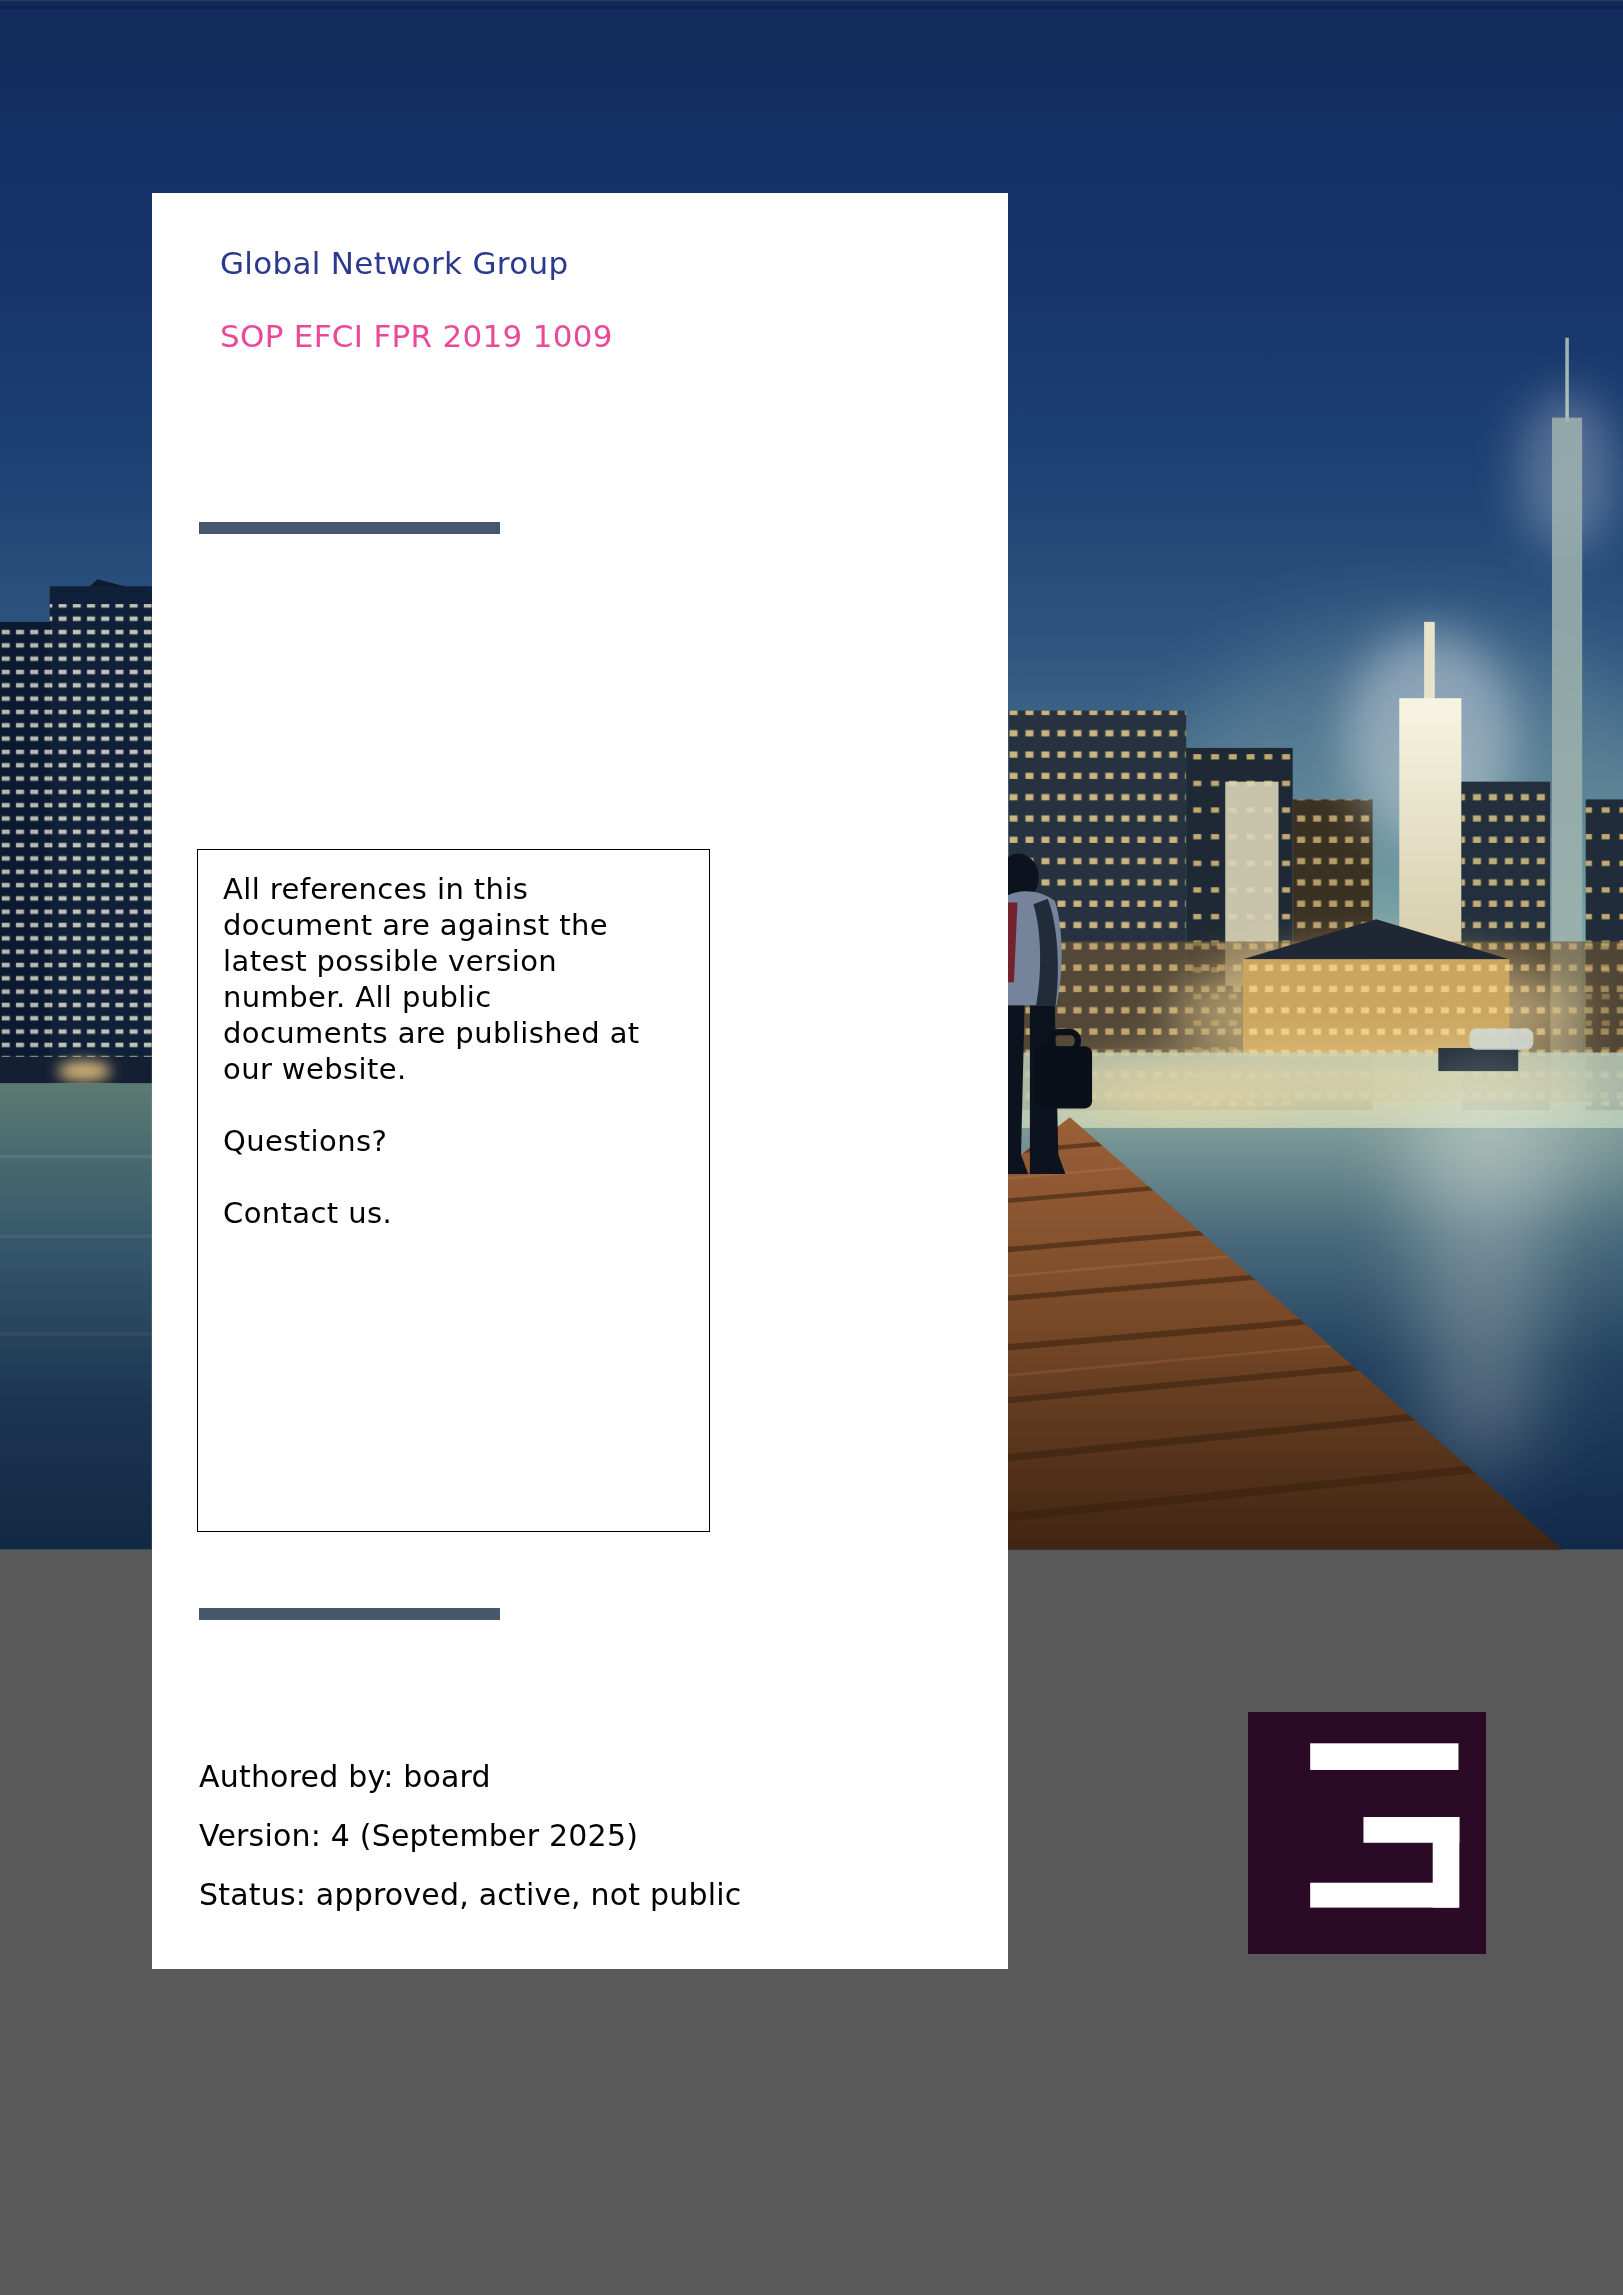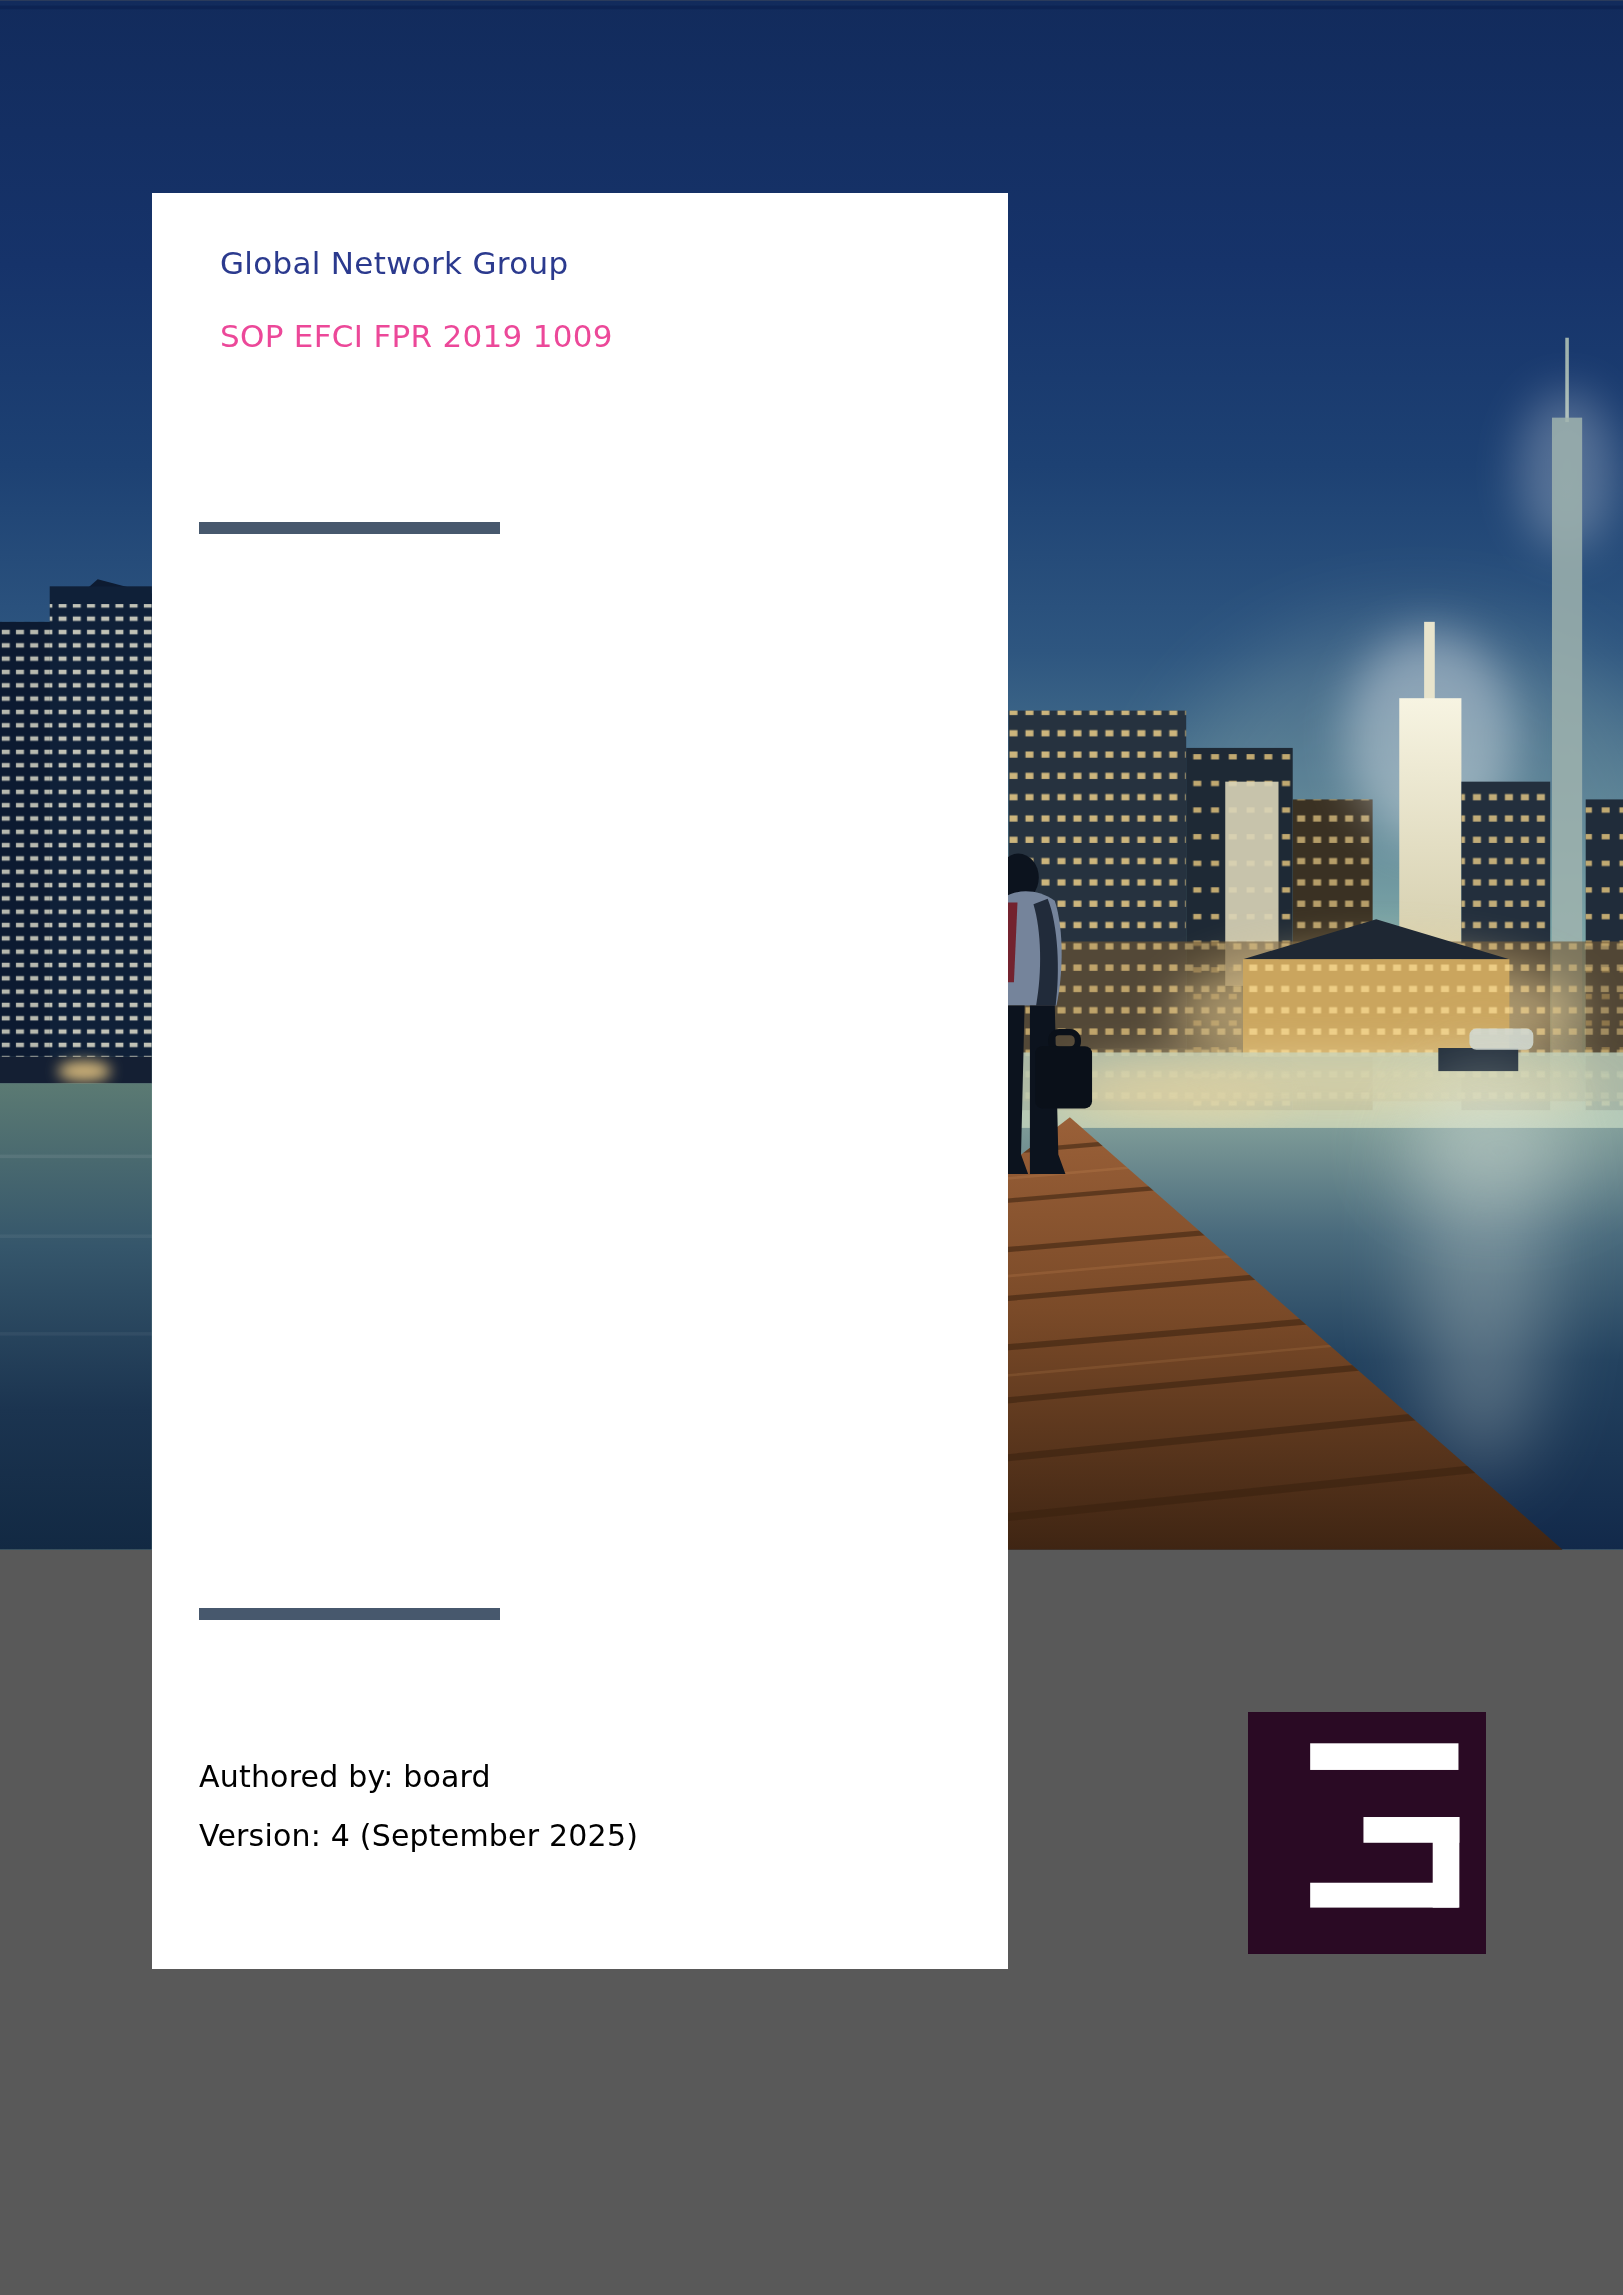--- a/index.html
+++ b/index.html
@@ -183,23 +183,36 @@
         <rect x="1184" y="1162" width="30" height="20" rx="9" fill="none" stroke="#0a1019" stroke-width="7"></rect>
         <rect x="1166" y="1178" width="64" height="70" rx="8" fill="#0a1019"></rect>
       </g>
     </svg>
   </div>
 
   <div class="panel">
     <div class="org-name">Global Network Group</div>
     <div class="doc-title">SOP EFCI FPR 2019 1009</div>
     <div class="divider divider-top"></div>
+    <div class="notice-box">
+      <div class="notice-text">All references in this
+document are against the
+latest possible version
+number. All public
+documents are published at
+our website.
+
+Questions?
+
+Contact us.</div>
+    </div>
     <div class="divider divider-bottom"></div>
     <div class="meta-line meta-2">Authored by: board</div>
     <div class="meta-line meta-3">Version: 4 (September 2025)</div>
+    <div class="meta-line meta-4">Status: approved, active, not public</div>
   </div>
 
   <div class="logo">
     <svg viewBox="0 0 268 272" xmlns="http://www.w3.org/2000/svg">
       <rect x="0" y="0" width="268" height="272" fill="#2a0a24"></rect>
       <rect x="70" y="35" width="167" height="30" fill="#ffffff"></rect>
       <rect x="130" y="118" width="108" height="29" fill="#ffffff"></rect>
       <rect x="208" y="118" width="30" height="102" fill="#ffffff"></rect>
       <rect x="70" y="192" width="167" height="28" fill="#ffffff"></rect>
     </svg>

